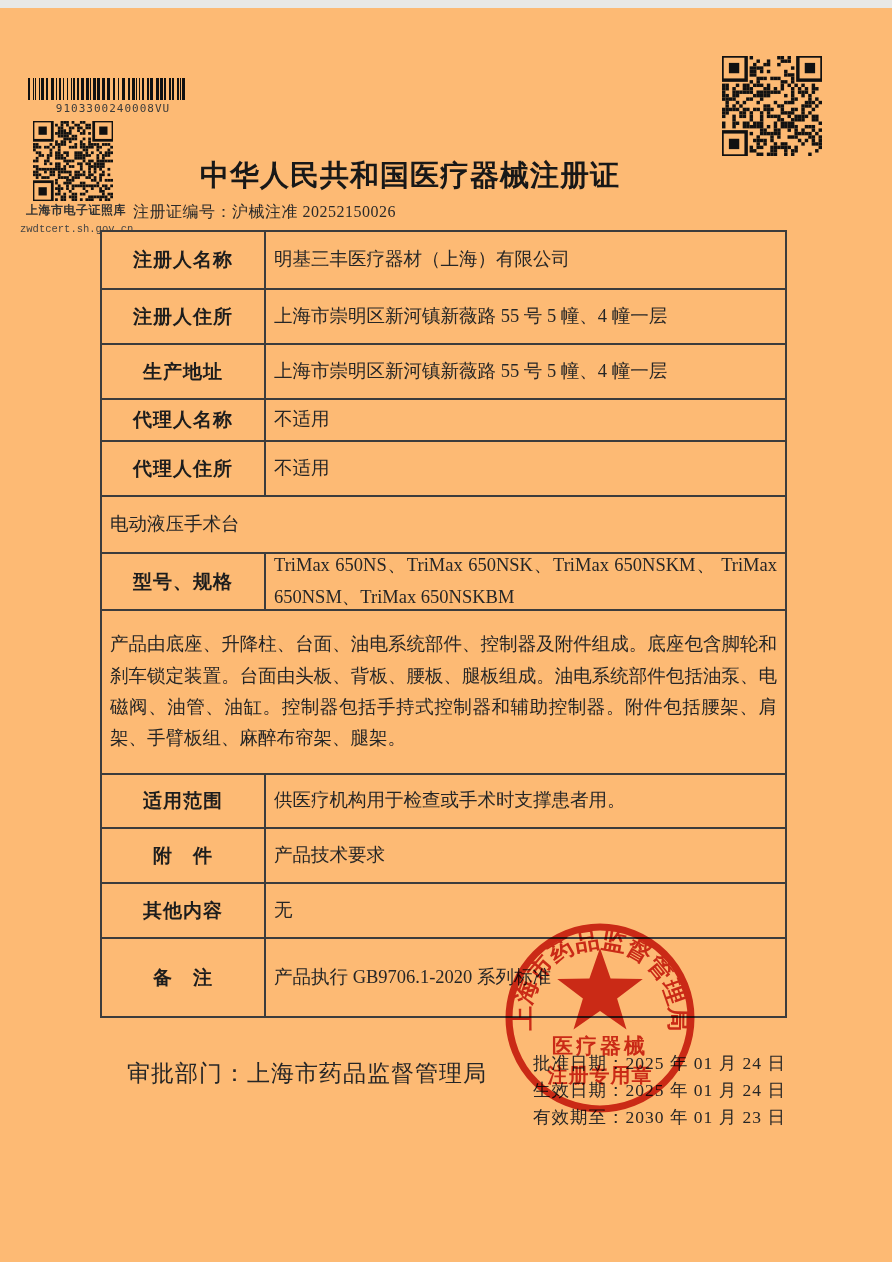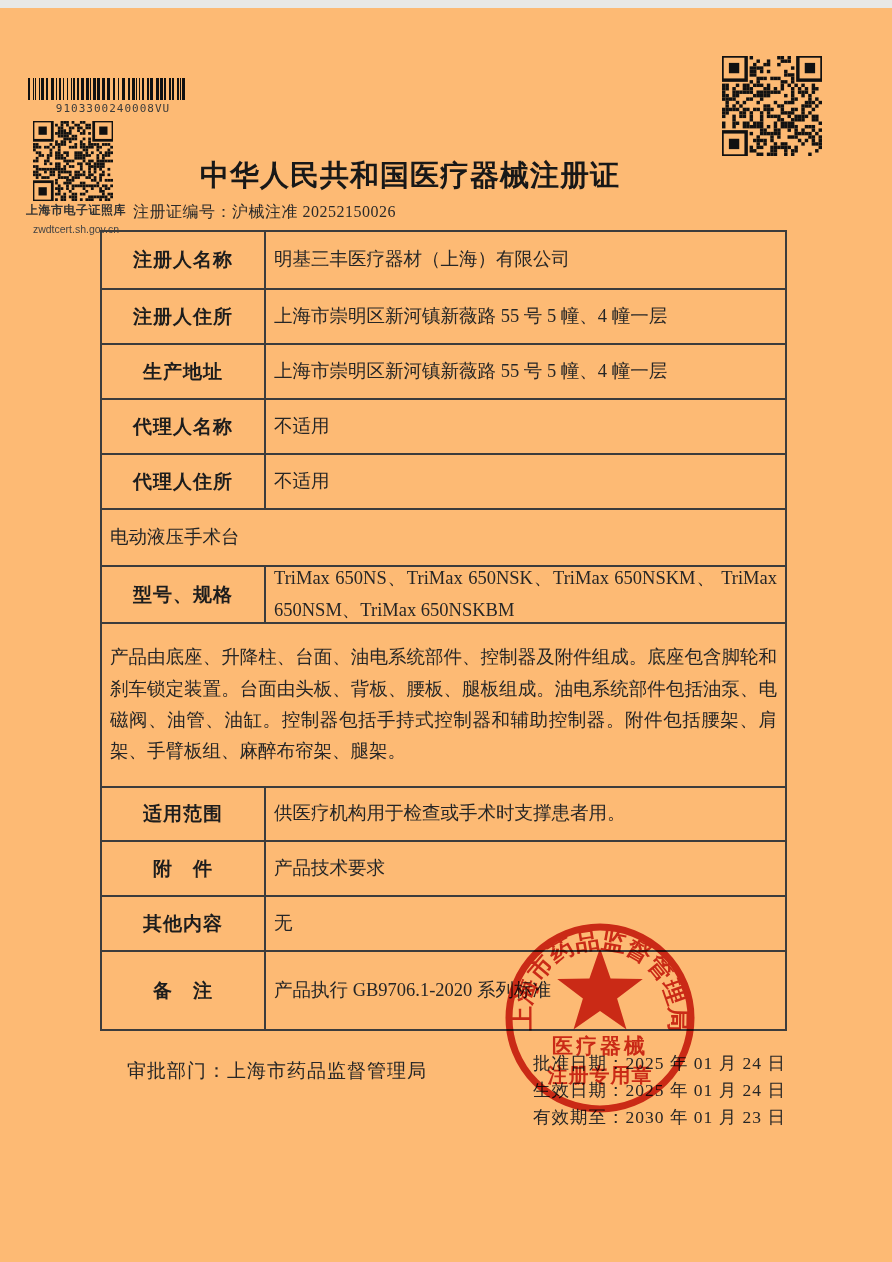--- a/index.html
+++ b/index.html
@@ -16,21 +16,21 @@
   .barcode{position:absolute;left:28px;top:70px;width:160px;height:22px;}
   .barcode-num{
     position:absolute;left:28px;top:94px;width:170px;
     font-family:"DejaVu Sans Mono","Liberation Mono",monospace;
     font-size:11px;letter-spacing:1px;color:#3a3a3a;text-align:center;
   }
   .qr-left{position:absolute;left:33px;top:113px;width:80px;height:80px;}
   .qr-right{position:absolute;left:722px;top:48px;width:100px;height:100px;}
   .qr-caption{
     position:absolute;left:20px;top:194px;width:112px;text-align:center;
-    font-family:Liberation Sans, sans-serif;color:#333;
+    font-family:Liberation Mono, monospace;color:#333;
   }
   .qr-caption .l1{font-size:12px;font-weight:bold;letter-spacing:.5px;}
   .qr-caption .l2{font-size:10.5px;margin-top:4px;color:#444;}
   
   .title{
     position:absolute;left:150px;top:148px;width:520px;margin:0;
     text-align:center;font-size:29px;font-weight:bold;letter-spacing:1px;
     font-family:"Liberation Sans","DejaVu Sans",sans-serif;color:#181818;
   }
   .cert-no{
@@ -40,21 +40,21 @@
   
   .cert-table{
     position:absolute;left:100px;top:222px;width:687px;
     border:2px solid #3c3c3c;box-sizing:border-box;
   }
   .trow{display:flex;box-sizing:border-box;}
   .trow + .trow{border-top:2px solid #3c3c3c;}
   .trow:nth-child(1){height:56px}
   .trow:nth-child(2){height:55px}
   .trow:nth-child(3){height:55px}
-  .trow:nth-child(4){height:55px}
+  .trow:nth-child(4){height:42px}
   .trow:nth-child(5){height:55px}
   .trow:nth-child(6){height:57px}
   .trow:nth-child(7){height:57px}
   .trow:nth-child(8){height:164px}
   .trow:nth-child(9){height:54px}
   .trow:nth-child(10){height:55px}
   .trow:nth-child(11){height:55px}
   .trow:nth-child(12){height:79px}
   .tlabel{
     width:164px;flex:0 0 164px;border-right:2px solid #3c3c3c;
@@ -65,21 +65,21 @@
   }
   .tvalue{
     flex:1;display:flex;align-items:center;
     padding:6px 8px;box-sizing:border-box;
     font-size:18.5px;line-height:1.7;color:#262626;
     text-align:justify;
   }
   
   .approval{
     position:absolute;left:127px;top:1050px;
-    font-size:19px;color:#262626;letter-spacing:1px;
+    font-size:23px;color:#262626;letter-spacing:1px;
   }
   .dates{position:absolute;left:533px;top:1042px;}
   .date-line{font-size:17.5px;line-height:27px;color:#262626;letter-spacing:1px;}
   
   .stamp{
     position:absolute;left:490px;top:900px;width:220px;height:220px;
     mix-blend-mode:multiply;opacity:.92;
   }
   .stamp text{font-family:"Liberation Sans","DejaVu Sans",sans-serif;font-weight:bold;}
 </style>

